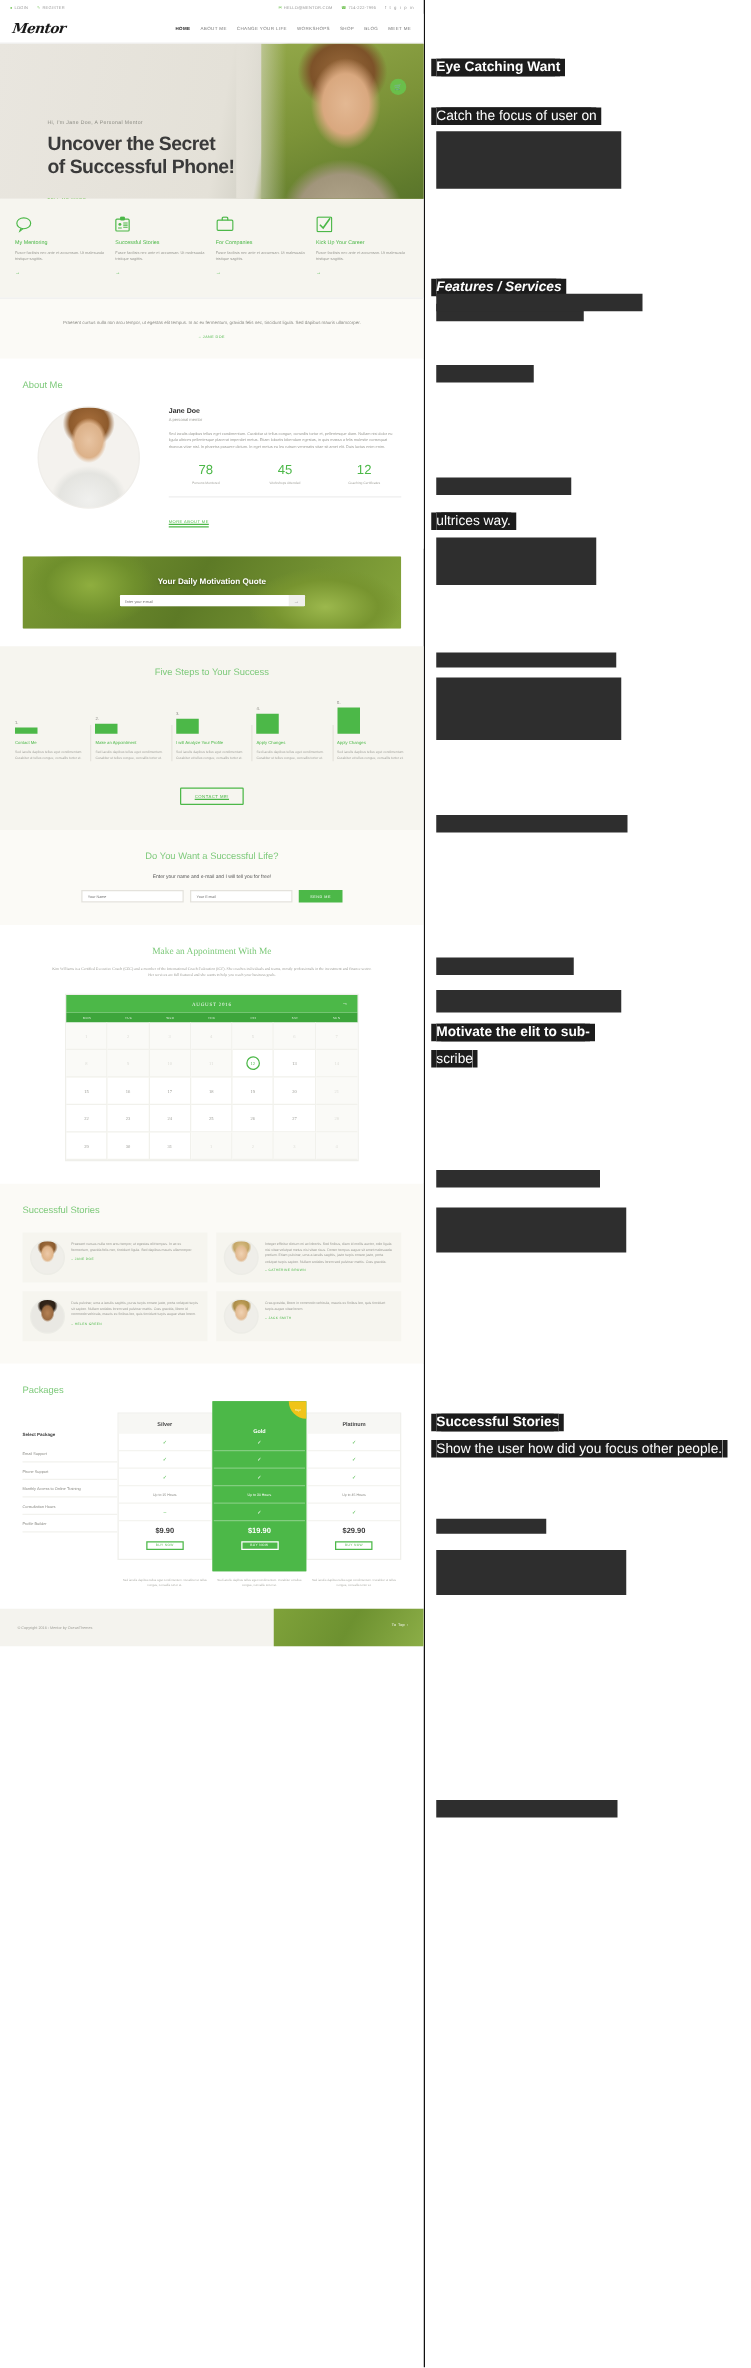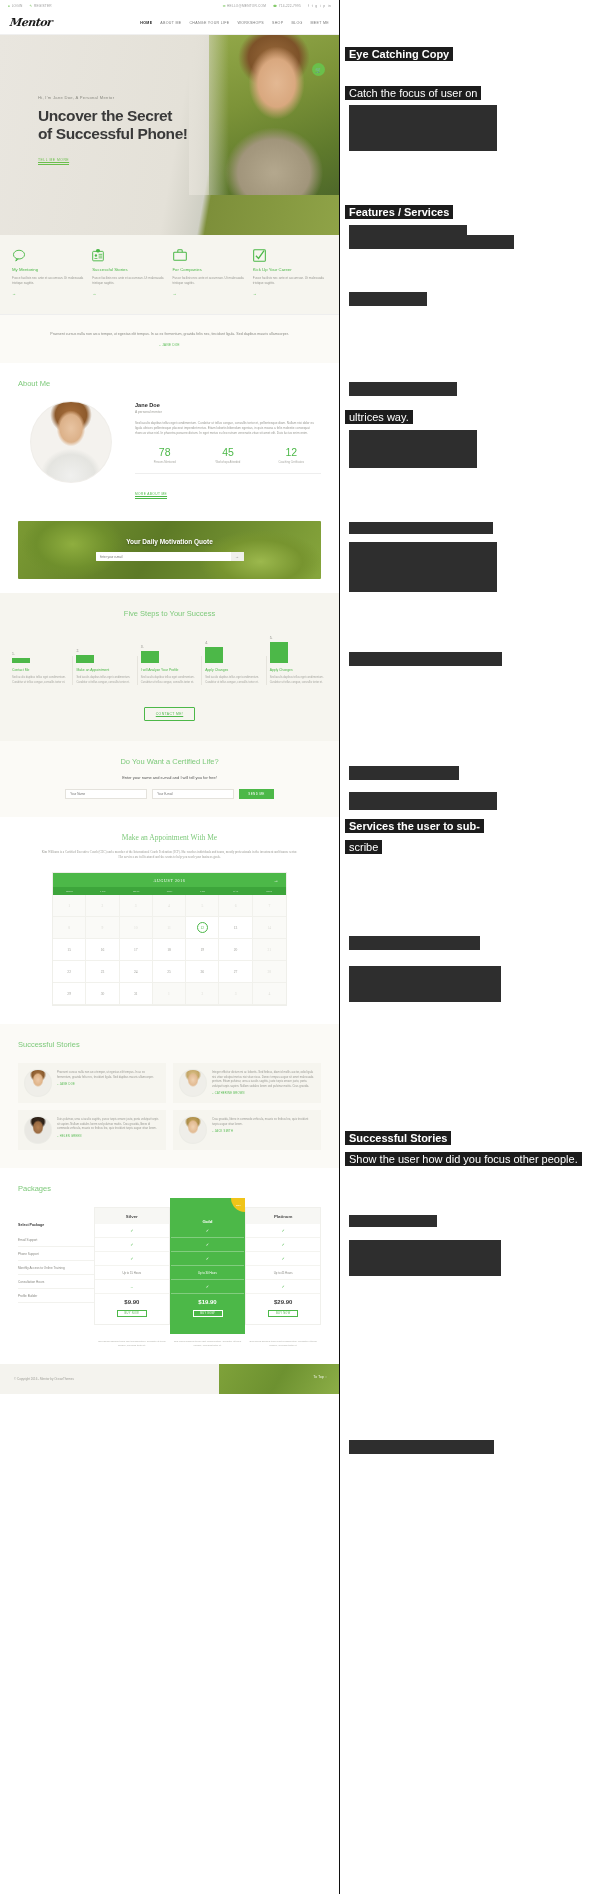--- a/index.html
+++ b/index.html
@@ -32,21 +32,21 @@
             border-bottom:1px solid #f0f0f0; background:#fff; }
   .logo { font-family:"DejaVu Serif", serif; font-style:italic; font-weight:bold;
           font-size:11px; color:#1a1a1a; letter-spacing:-.5px;
           transform:skewX(-8deg); }
   .nav-links { margin-left:auto; display:flex; gap:8px; align-items:center; }
   .nav-links a { font-size:3.6px; color:#777; text-decoration:none;
                  letter-spacing:.3px; white-space:nowrap; text-transform:uppercase; }
   .nav-links a.active { color:#222; font-weight:bold; }
 
   
-  .hero { position:relative; height:200px; overflow:hidden;
+  .hero { position:relative; height:124px; overflow:hidden;
           background:linear-gradient(100deg,#e9e6df 0%,#e4e1d8 52%,#d8d6cc 58%,#cfcfc4 62%,#7d8f3a 64%,#8fa347 100%); }
   .hero-photo { position:absolute; right:0; top:0; width:130px; height:160px;
     background:
       radial-gradient(ellipse 40px 52px at 52% 30%, #e3b893 0%, #d9a87f 46%, rgba(217,168,127,0) 70%),
       radial-gradient(ellipse 46px 40px at 50% 14%, #9a6a3c 0%, #7d5229 55%, rgba(125,82,41,0) 78%),
       radial-gradient(ellipse 60px 55px at 50% 86%, #b4a88e 0%, #a1957b 60%, rgba(161,149,123,0) 82%),
       linear-gradient(160deg,#93a849 0%,#7c9338 40%,#5f7a2c 75%,#4e682a 100%);
   }
   .hero-photo:after { content:""; position:absolute; left:-20px; top:0;
     width:40px; height:160px;
@@ -436,21 +436,21 @@
         <div class="step-t">Apply Changes</div>
         <div class="step-p">Sed iaculis dapibus tellus eget condimentum. Curabitur ut tellus congue, convallis tortor et.</div>
       </div>
     </div>
     <div class="contact-btn-wrap">
       <a href="#" class="contact-btn">CONTACT ME!</a>
     </div>
   </div>
 
   <div class="slife">
-    <div class="slife-h">Do You Want a Certified Life?</div>
+    <div class="slife-h">Do You Want a Successful Life?</div>
     <div class="slife-p">Enter your name and e-mail and I will tell you for free!</div>
     <div class="slife-form">
       <input type="text" placeholder="Your Name" style="">
       <input type="text" placeholder="Your E-mail" style="">
       <button>SEND ME</button>
     </div>
   </div>
 
   <div class="appt">
     <div class="appt-h">Make an Appointment With Me</div>
@@ -598,25 +598,25 @@
 
   <div class="footer">
     <div class="footer-txt">© Copyright 2016 - Mentor by OceanThemes</div>
     <div class="footer-grn"></div>
     <div class="to-top">To Top  ↑</div>
   </div>
 </div>
 
 <div id="annot">
     <div class="an an-wrap" style="top: 44px;">
-      <div><span class="an-h">Eye Catching Copy</span></div>
+      <div><span class="an-h">Eye Catching Want</span></div>
       <div style="margin-top: 20px;"><span class="an-b">Catch the focus of user on</span></div>
       <div class="an-blk" style="width: 148px; height: 46px; margin-top: 4px;"></div>
     </div>
-    <div class="an an-wrap" style="top: 202px;">
+    <div class="an an-wrap" style="top: 220px; font-style: italic;">
       <div><span class="an-h">Features / Services</span></div>
       <div class="an-blk" style="width: 118px; height: 14px; margin-top: 4px;"></div>
     </div>
     <div class="an an-wrap" style="top: 235px;">
       <div class="an-blk" style="width: 165px; height: 14px; margin-top: 0px;"></div>
     </div>
     <div class="an an-wrap" style="top: 292px;">
       <div class="an-blk" style="width: 78px; height: 14px; margin-top: 0px;"></div>
     </div>
     <div class="an an-wrap" style="top: 382px;">
@@ -635,21 +635,21 @@
     <div class="an an-wrap" style="top: 652px;">
       <div class="an-blk" style="width: 153px; height: 14px; margin-top: 0px;"></div>
     </div>
     <div class="an an-wrap" style="top: 766px;">
       <div class="an-blk" style="width: 110px; height: 14px; margin-top: 0px;"></div>
     </div>
     <div class="an an-wrap" style="top: 792px;">
       <div class="an-blk" style="width: 148px; height: 18px; margin-top: 0px;"></div>
     </div>
     <div class="an an-wrap" style="top: 816px;">
-      <div><span class="an-h">Services the user to sub-</span></div>
+      <div><span class="an-h">Motivate the elit to sub-</span></div>
       <div style="margin-top: 2px;"><span class="an-b">scribe</span></div>
     </div>
     <div class="an an-wrap" style="top: 936px;">
       <div class="an-blk" style="width: 131px; height: 14px; margin-top: 0px;"></div>
     </div>
     <div class="an an-wrap" style="top: 966px;">
       <div class="an-blk" style="width: 152px; height: 36px; margin-top: 0px;"></div>
     </div>
     <div class="an an-wrap" style="top: 1128px;">
       <div><span class="an-h">Successful Stories</span></div>

